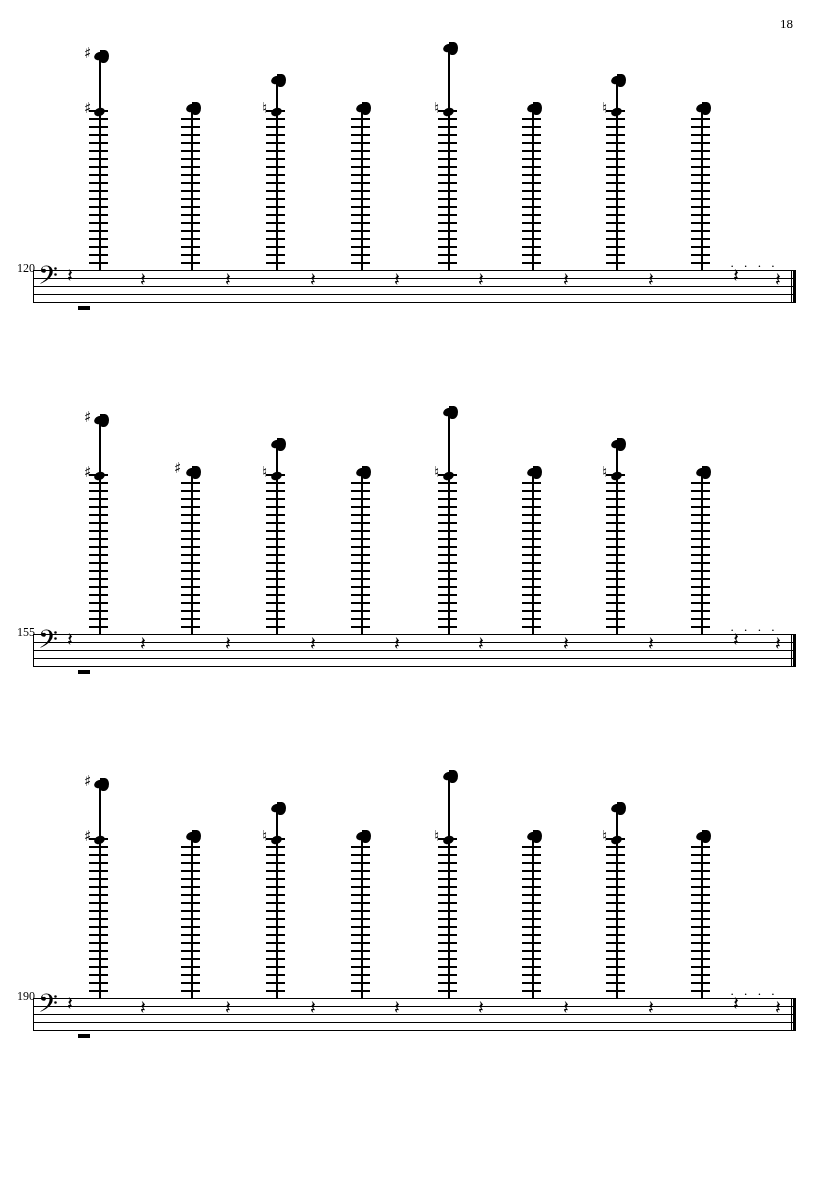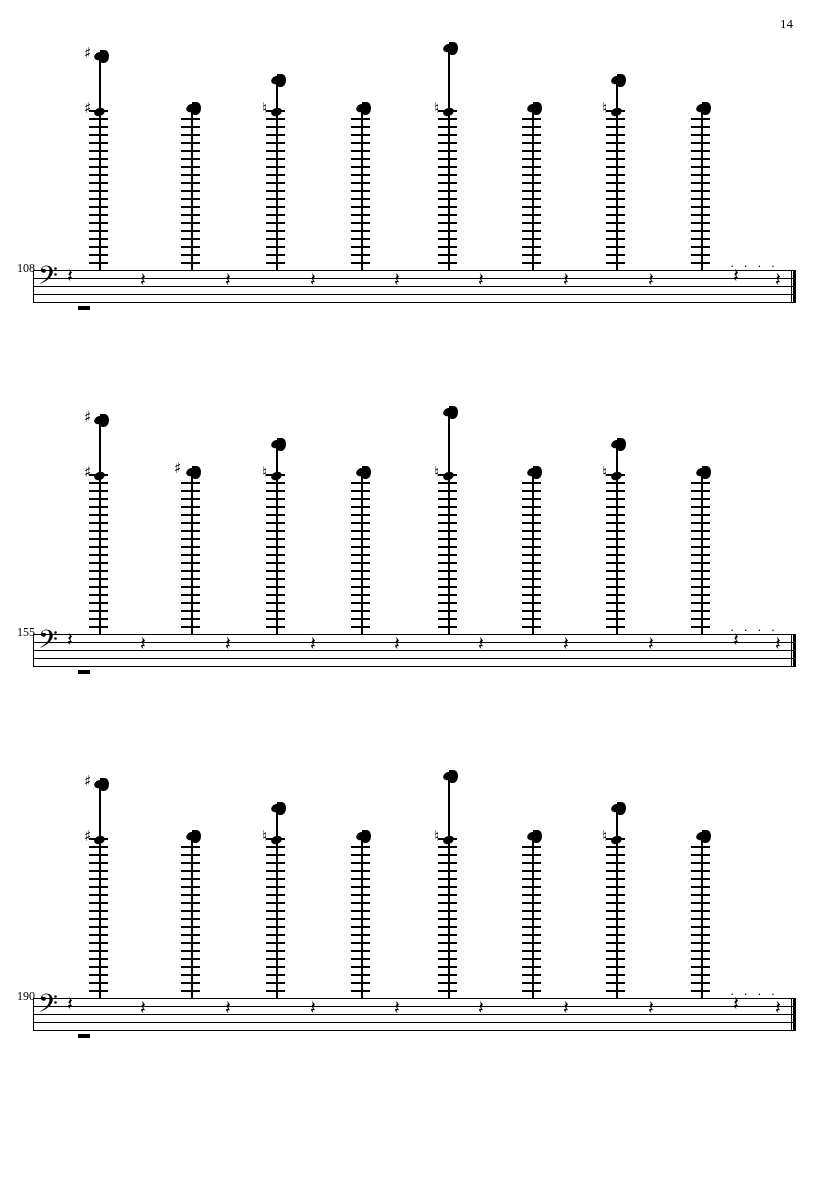--- a/index.html
+++ b/index.html
@@ -136,24 +136,24 @@
     font-size: 13px;
     letter-spacing: 3px;
     font-family: "Liberation Serif", serif;
   }
 </style>
 </head>
 <body>
 
 <div class="page">
 
-  <div class="page-number">14</div>
+  <div class="page-number">18</div>
 
   <div class="system" style="top:0px;height:330px;">
-    <div class="measure-number" style="left:17px;top:261px;">108</div>
+    <div class="measure-number" style="left:17px;top:261px;">120</div>
 
     <div>
 
       <div class="note-col" style="left:88px;top:0;height:290px;">
         <div class="stem" style="top:56px;height:214px;"></div>
         <div class="notehead" style="left:6px;top:52px;"></div>
         <div class="flag" style="left:12px;top:50px;"></div>
         <div class="sharp" style="left:-4px;top:46px;">♯</div>
         <div class="notehead" style="left:6px;top:108px;"></div>
         <div class="sharp" style="left:-4px;top:101px;">♯</div>

